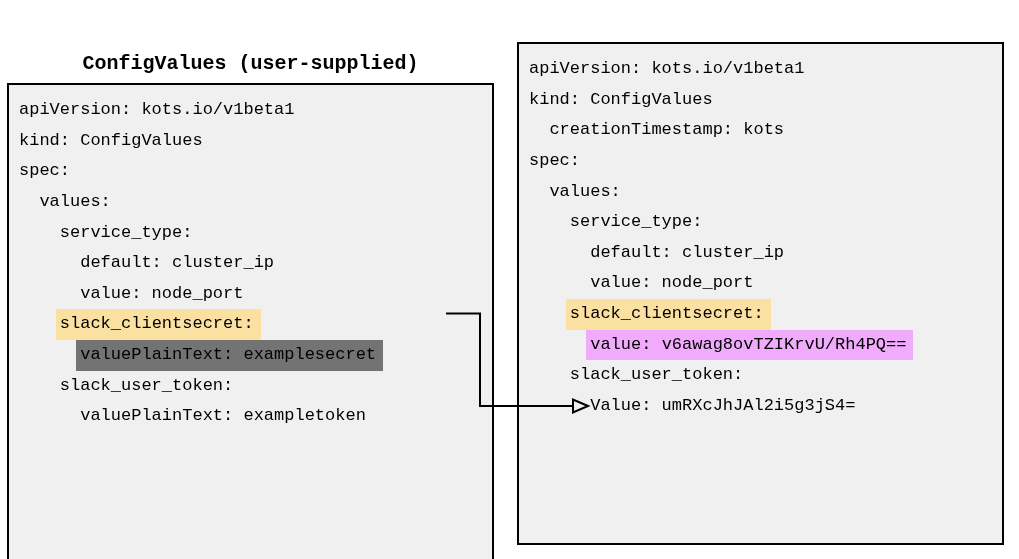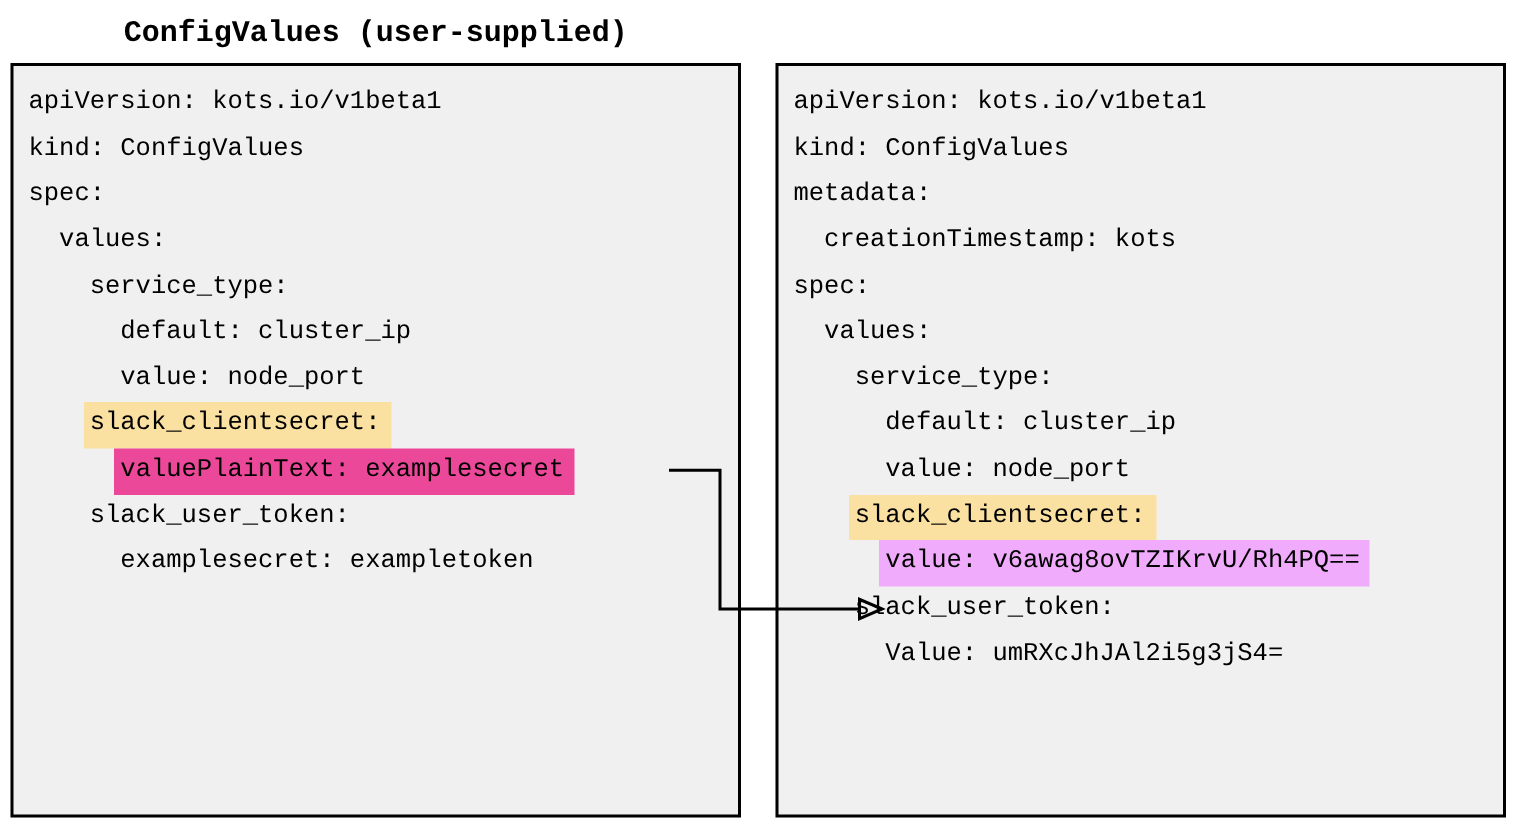--- a/index.html
+++ b/index.html
@@ -28,21 +28,21 @@
     position: absolute;
     top: 42px;
     height: 503px;
     width: 487px;
     box-sizing: border-box;
     border: 2px solid #000000;
     background: #f0f0f0;
     padding: 10px 0 0 10px;
     overflow: hidden;
   }
-  .panel-title.left, .panel.left { left: 7px; }
+  .panel-title.left, .panel.left { left: 7px; margin-top: 41px; }
   .panel-title.right, .panel.right { left: 517px; }
   .panel-title.left { width: 487px; }
   .panel-title.right { width: 487px; }
   .code-line {
     font-weight: normal;
     font-size: 17px;
     line-height: 30.65px;
     height: 30.65px;
     color: #000000;
     white-space: pre;
@@ -76,31 +76,30 @@
   <div class="panel left">
     <div>
         <div class="code-line">apiVersion: kots.io/v1beta1</div>
         <div class="code-line">kind: ConfigValues</div>
         <div class="code-line">spec:</div>
         <div class="code-line">  values:</div>
         <div class="code-line">    service_type:</div>
         <div class="code-line">      default: cluster_ip</div>
         <div class="code-line">      value: node_port</div>
         <div class="code-line">    <span class="hl" style="background: rgb(251, 225, 161);">slack_clientsecret:</span></div>
-        <div class="code-line">      <span class="hl" style="background: #ec4899;">valuePlainText: examplesecret</span></div>
+        <div class="code-line">      <span class="hl" style="background: #737373;">valuePlainText: examplesecret</span></div>
         <div class="code-line">    slack_user_token:</div>
-        <div class="code-line">      examplesecret: exampletoken</div>
+        <div class="code-line">      valuePlainText: exampletoken</div>
       </div>
   </div>
 
   <div class="panel right">
     <div>
         <div class="code-line">apiVersion: kots.io/v1beta1</div>
         <div class="code-line">kind: ConfigValues</div>
-        <div class="code-line">metadata:</div>
         <div class="code-line">  creationTimestamp: kots</div>
         <div class="code-line">spec:</div>
         <div class="code-line">  values:</div>
         <div class="code-line">    service_type:</div>
         <div class="code-line">      default: cluster_ip</div>
         <div class="code-line">      value: node_port</div>
         <div class="code-line">    <span class="hl" style="background: rgb(251, 225, 161);">slack_clientsecret:</span></div>
         <div class="code-line">      <span class="hl" style="background: #f0abfc;">value: v6awag8ovTZIKrvU/Rh4PQ==</span></div>
         <div class="code-line">    slack_user_token:</div>
         <div class="code-line">      Value: umRXcJhJAl2i5g3jS4=</div>

